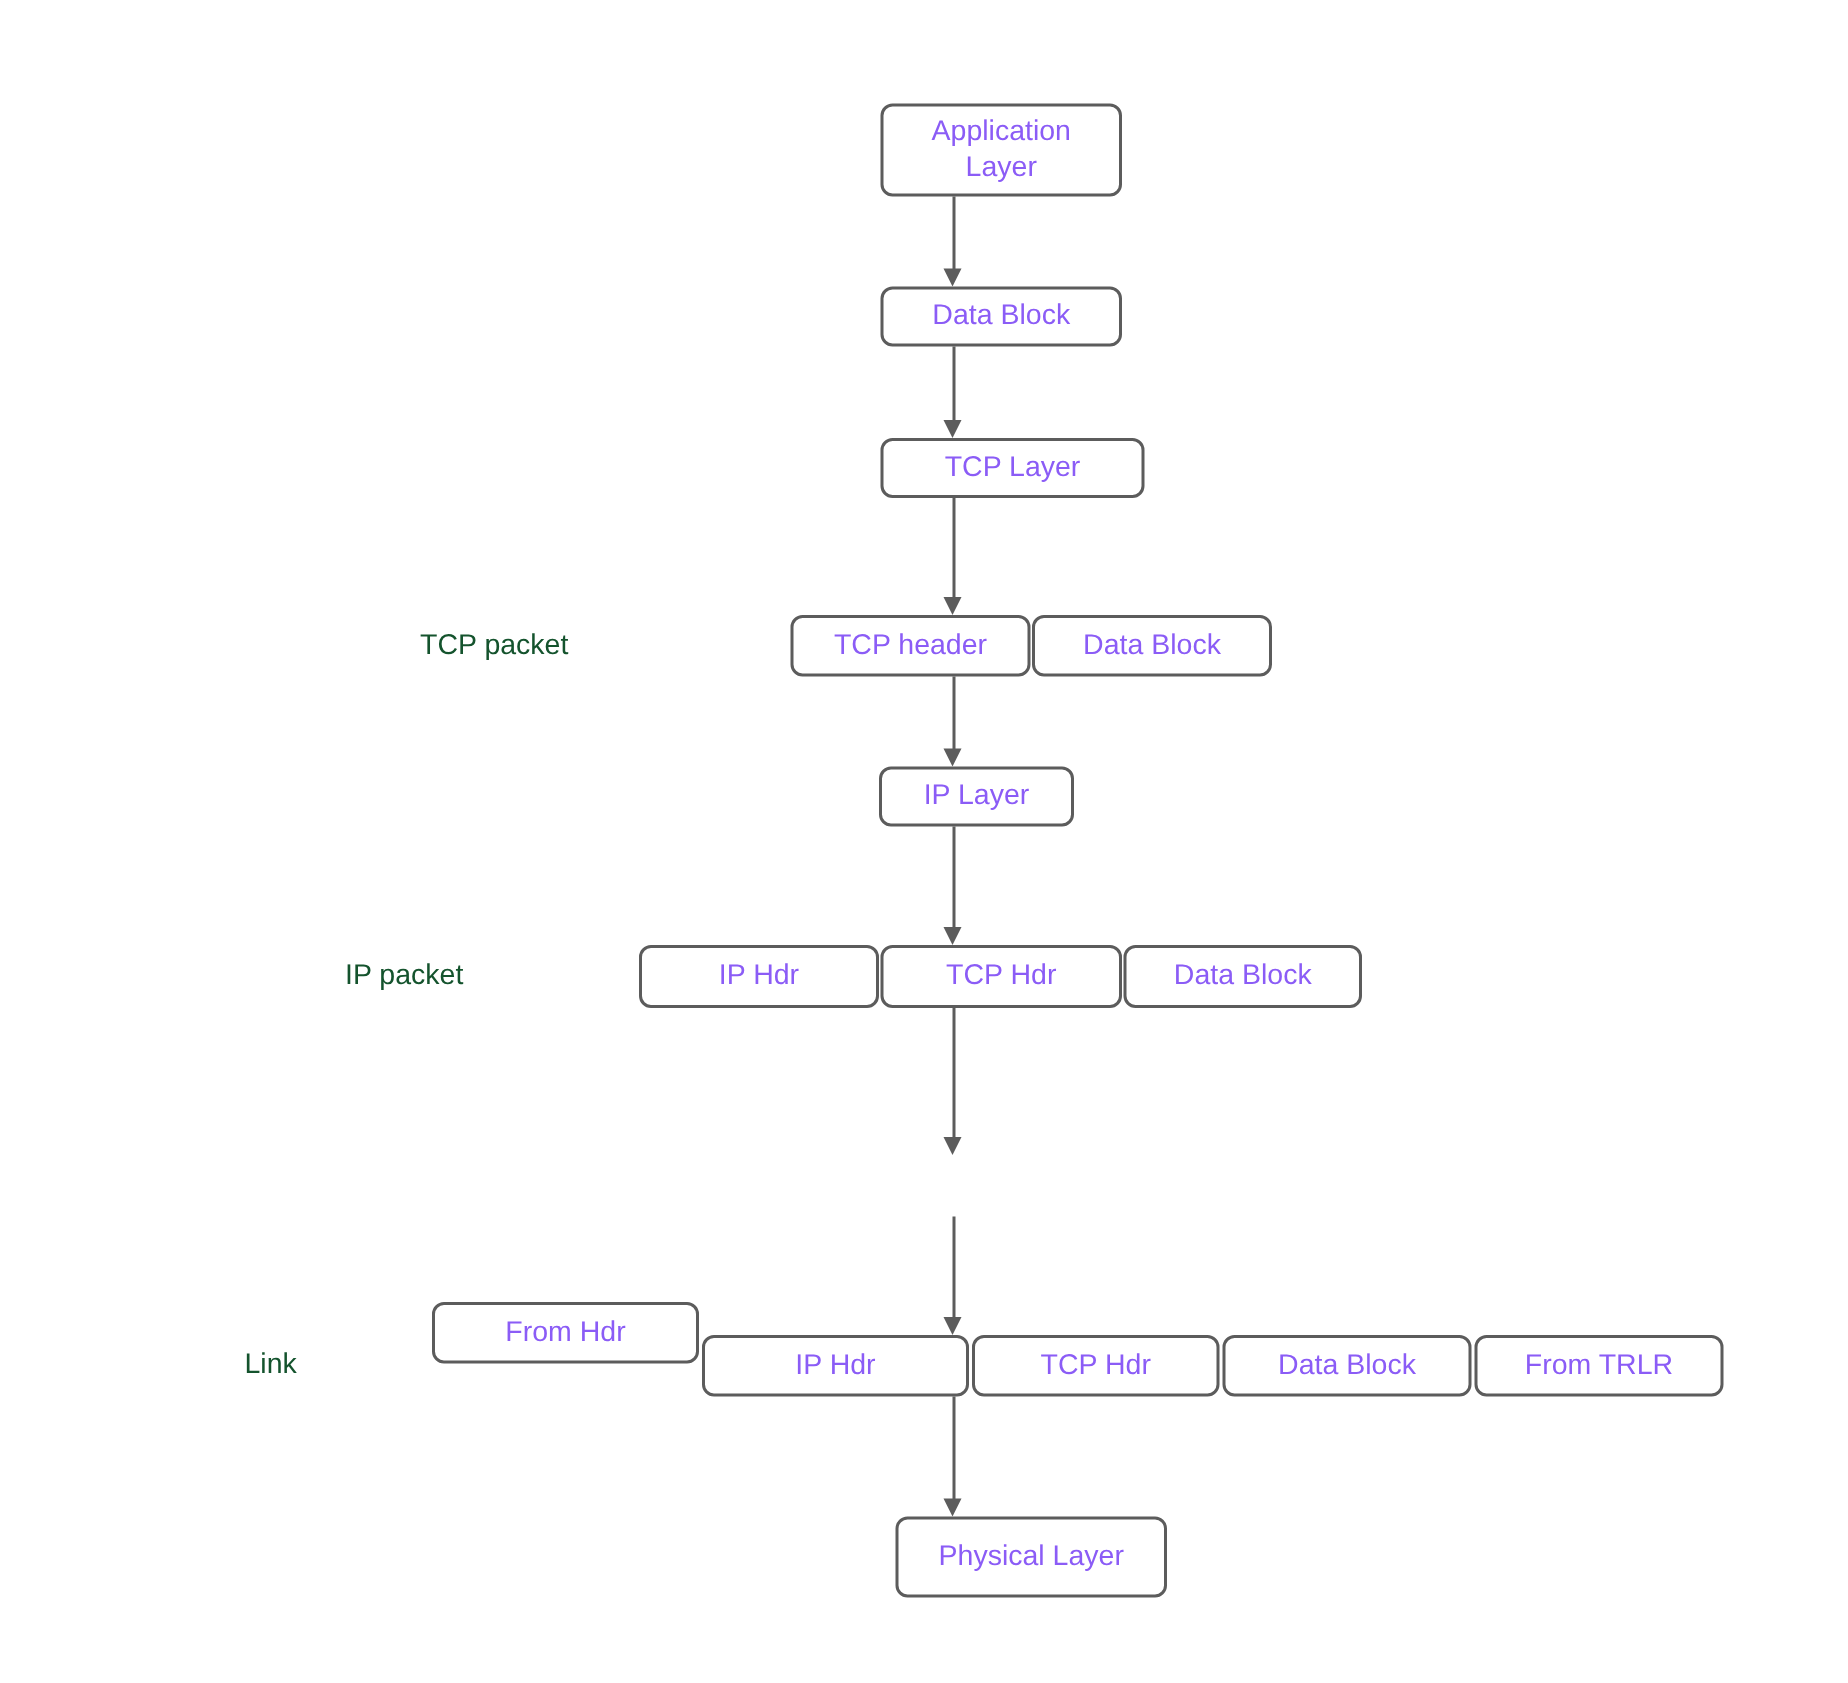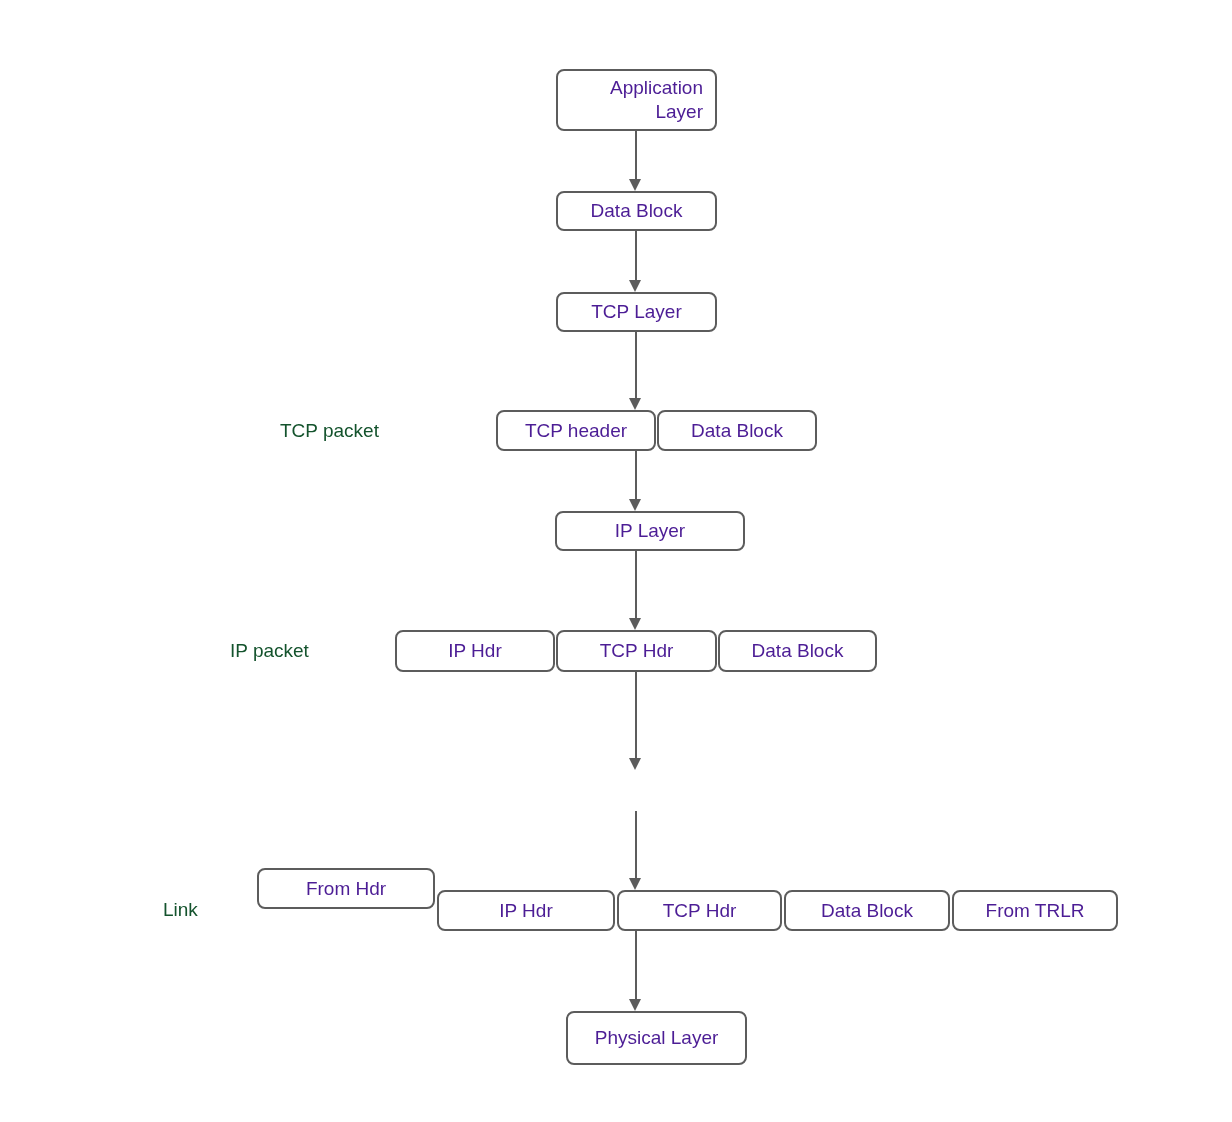--- a/index.html
+++ b/index.html
@@ -17,25 +17,26 @@
   }
   .node {
     position: absolute;
     box-sizing: border-box;
     background: #ffffff;
     border: 2.5px solid #5c5c5c;
     border-radius: 8px;
     display: flex;
     align-items: center;
     justify-content: center;
-    text-align: right;
+    text-align: center;
     font-size: 19px;
     line-height: 24px;
-    color: #4c1d95;
+    color: #8b5cf6;
     padding: 0 12px;
+    margin-left: 31px;
   }
   .row-label {
     position: absolute;
     font-size: 19px;
     line-height: 23px;
     color: #14532d;
     white-space: nowrap;
   }
   .arrow {
     position: absolute;
@@ -62,27 +63,27 @@
 </style>
 </head>
 <body>
 
 <div class="canvas">
 
   <div class="node" style="left:556px; top:69px; width:161px; height:62px;">Application Layer</div>
 
   <div class="node" style="left:556px; top:191px; width:161px; height:40px;">Data Block</div>
 
-  <div class="node" style="left:556px; top:292px; width:161px; height:40px;">TCP Layer</div>
+  <div class="node" style="left:556px; top:292px; width:176px; height:40px;">TCP Layer</div>
 
   <div class="row-label" style="left:280px; top:419px;">TCP packet</div>
   <div class="node" style="left:496px; top:410px; width:160px; height:41px;">TCP header</div>
   <div class="node" style="left:657px; top:410px; width:160px; height:41px;">Data Block</div>
 
-  <div class="node" style="left:555px; top:511px; width:190px; height:40px;">IP Layer</div>
+  <div class="node" style="left:555px; top:511px; width:130px; height:40px;">IP Layer</div>
 
   <div class="row-label" style="left:230px; top:639px;">IP packet</div>
   <div class="node" style="left:395px; top:630px; width:160px; height:42px;">IP Hdr</div>
   <div class="node" style="left:556px; top:630px; width:161px; height:42px;">TCP Hdr</div>
   <div class="node" style="left:718px; top:630px; width:159px; height:42px;">Data Block</div>
 
 
   <div class="row-label" style="left:163px; top:898px;">Link</div>
   <div class="node" style="left:257px; top:868px; width:178px; height:41px;">From Hdr</div>
   <div class="node" style="left:437px; top:890px; width:178px; height:41px;">IP Hdr</div>

